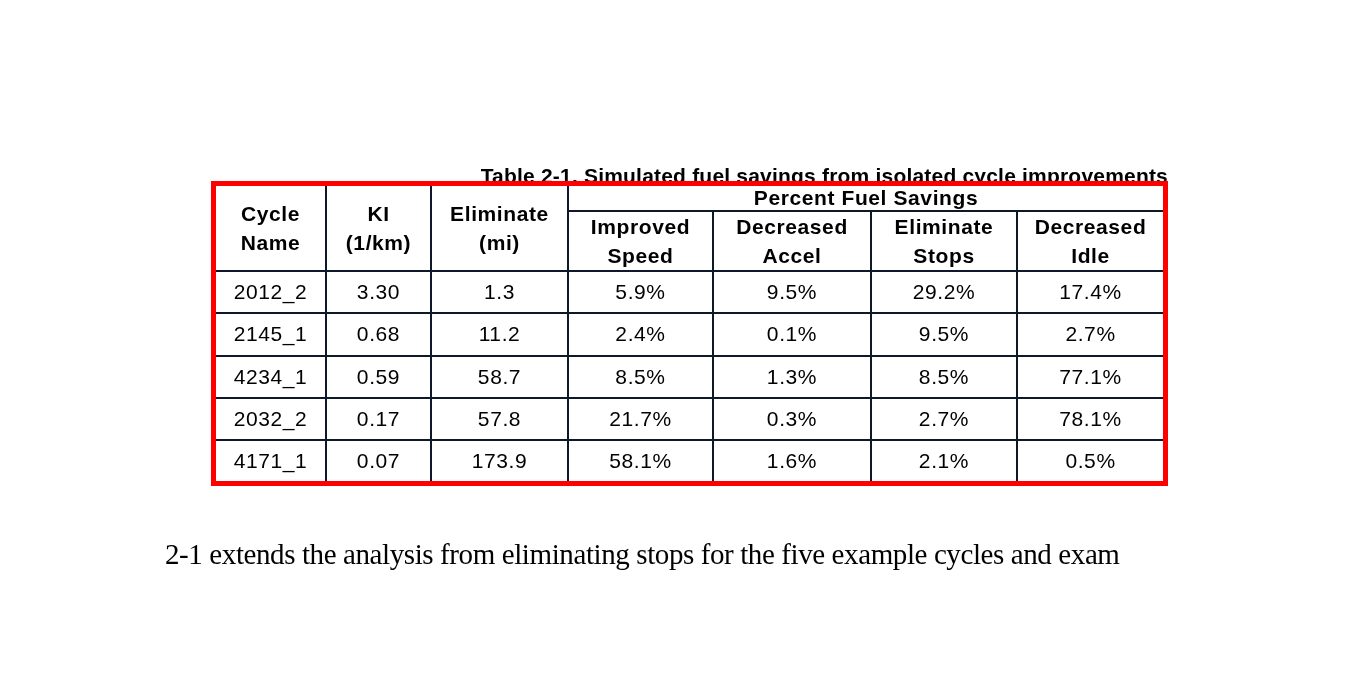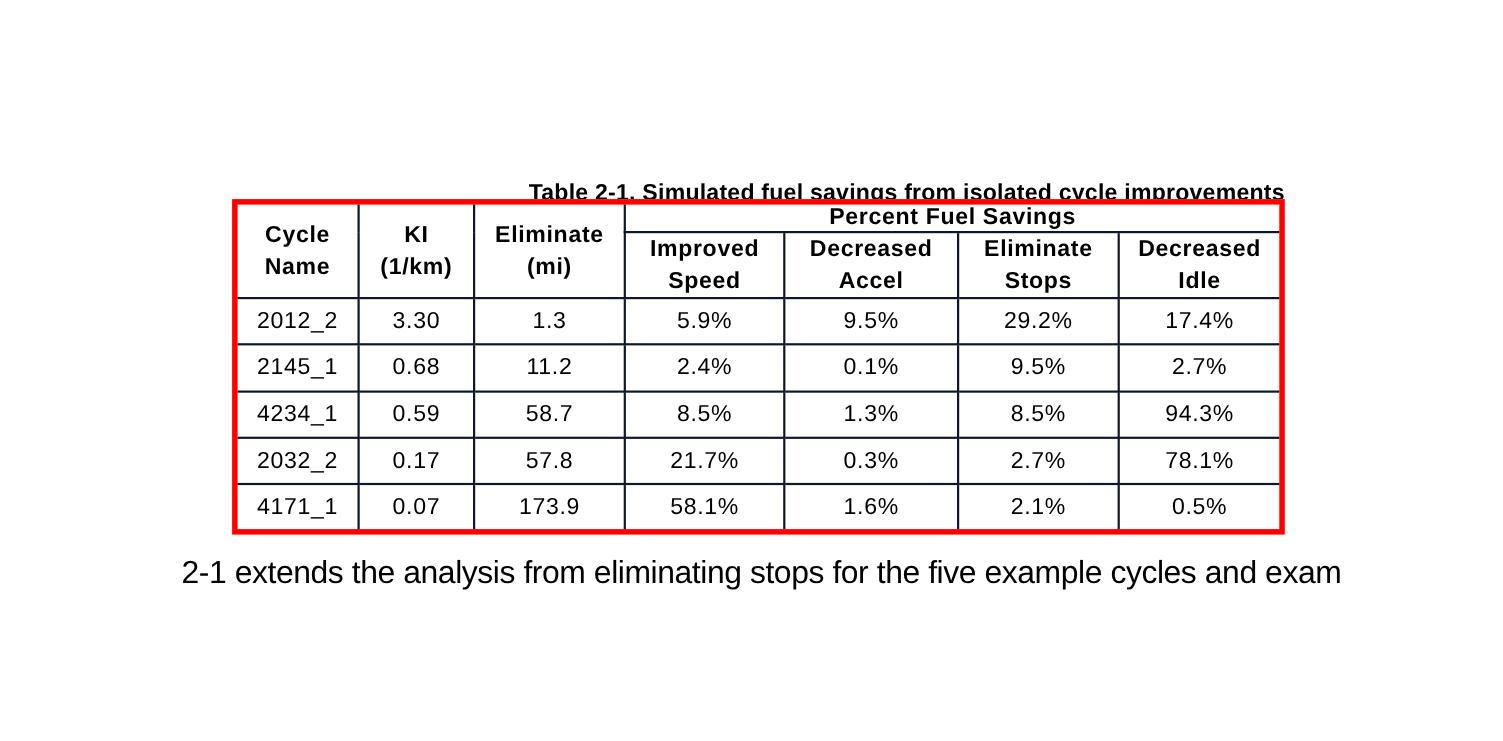--- a/index.html
+++ b/index.html
@@ -55,22 +55,22 @@
   .fuel tr.r1 > *          { border-top: none; }
   .fuel tr:last-child > td { border-bottom: none; }
 
   .fuel tr.r1 { height: 23px; }
   .fuel tr.r2 { height: 60px; }
 
   .hline { display: block; line-height: 29px; }
 
   .body-text {
     position: absolute;
-    left: 165px; top: 505px;
-    font-family: Liberation Sans, sans-serif;
+    left: 165px; top: 538px;
+    font-family: Liberation Serif, serif;
     font-size: 29px;
     letter-spacing: -0.4px;
     white-space: nowrap;
   }
 </style>
 </head>
 <body>
 
 <div class="caption">Table 2-1. Simulated fuel savings from isolated cycle improvements</div>
 
@@ -137,21 +137,21 @@
         <td>9.5%</td>
         <td>2.7%</td>
       </tr>
       <tr>
         <td>4234_1</td>
         <td>0.59</td>
         <td>58.7</td>
         <td>8.5%</td>
         <td>1.3%</td>
         <td>8.5%</td>
-        <td>94.3%</td>
+        <td>77.1%</td>
       </tr>
       <tr>
         <td>2032_2</td>
         <td>0.17</td>
         <td>57.8</td>
         <td>21.7%</td>
         <td>0.3%</td>
         <td>2.7%</td>
         <td>78.1%</td>
       </tr>

